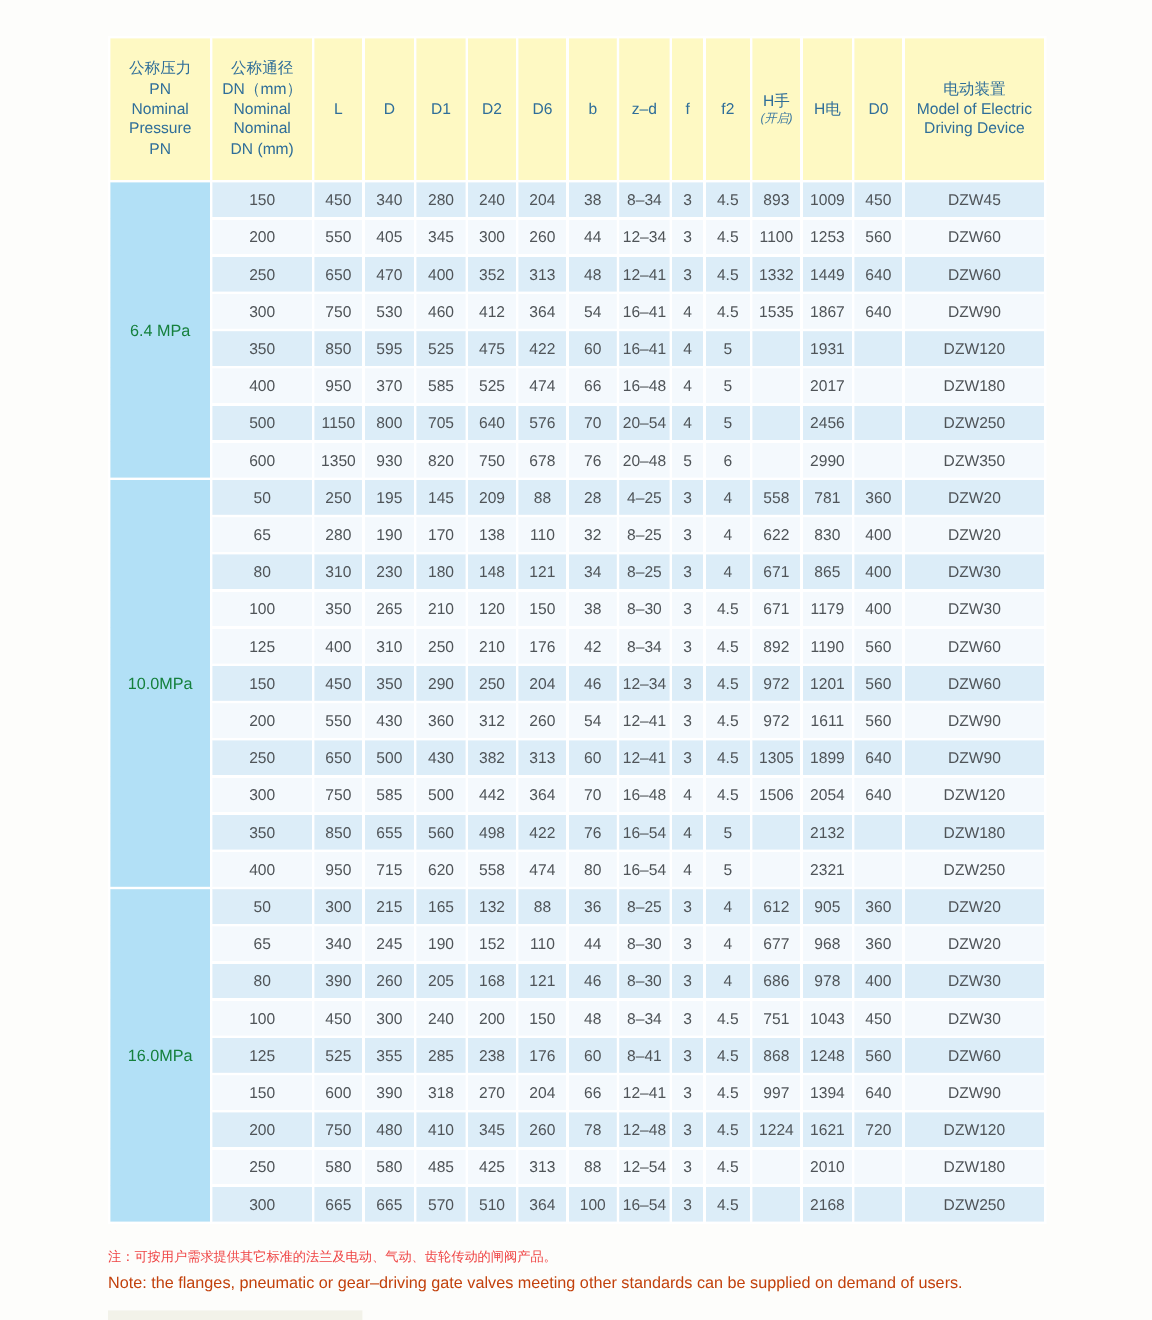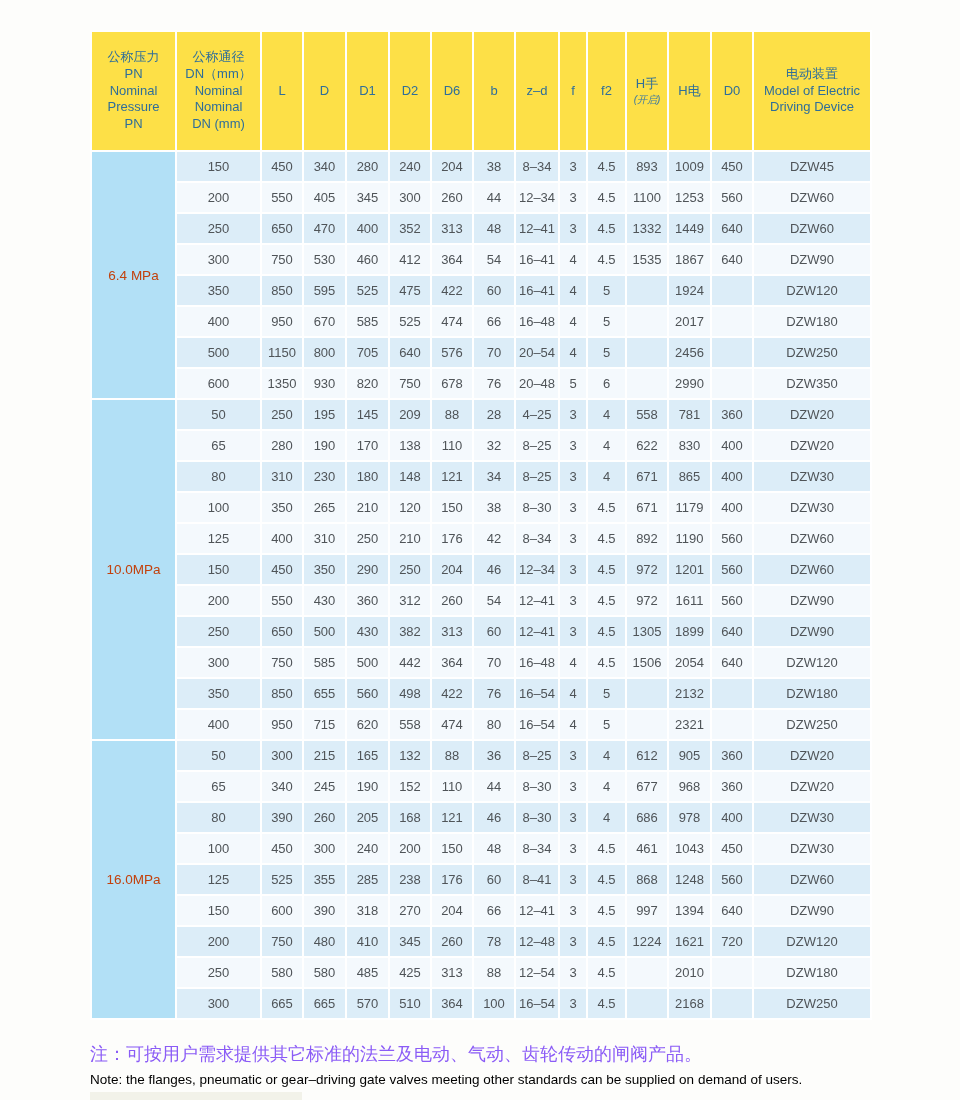--- a/index.html
+++ b/index.html
@@ -13,33 +13,33 @@
   table{
     border-collapse:collapse;table-layout:fixed;width:780px;
     background:#ffffff;
   }
   th,td{
     border:2px solid #ffffff;
     text-align:center;vertical-align:middle;
     padding:0 1px;overflow:hidden;
   }
   th{
-    background:#fde047;color:#2f6e99;font-weight:normal;
+    background:#fef9c3;color:#2f6e99;font-weight:normal;
     height:118px;font-size:13px;line-height:1.3;
   }
   th .sub{font-size:10px;color:#3d79a1;display:block;margin-top:1px;font-style:italic;}
   td{height:29px;font-size:13px;color:#4f5458;}
   td.group-cell{
-    background:#b2e0f6;color:#c2410c;font-size:13.5px;margin-top:36px;
+    background:#b2e0f6;color:#15803d;font-size:13.5px;margin-top:36px;
   }
   td.stripe-b{background:#dcedf8;}
   td.stripe-w{background:#f4f9fd;}
   .notes{position:absolute;left:90px;top:1040px;width:800px;}
-  .note-zh{font-size:18px;color:#8b5cf6;line-height:1.6;}
-  .note-en{font-size:13.5px;color:#000000;line-height:1.6;}
+  .note-zh{font-size:11px;color:#ef4444;line-height:1.6;}
+  .note-en{font-size:13.5px;color:#c2410c;line-height:1.6;}
   .bottom-bar{
     position:absolute;left:90px;top:1092px;width:212px;height:8px;
     background:#f2f2e9;
   }
 </style>
 </head>
 <body>
 
 <div class="table-wrap">
   <table>
@@ -191,28 +191,28 @@
           <td class="stripe-b">850</td>
           <td class="stripe-b">595</td>
           <td class="stripe-b">525</td>
           <td class="stripe-b">475</td>
           <td class="stripe-b">422</td>
           <td class="stripe-b">60</td>
           <td class="stripe-b">16–41</td>
           <td class="stripe-b">4</td>
           <td class="stripe-b">5</td>
           <td class="stripe-b"></td>
-          <td class="stripe-b">1924</td>
+          <td class="stripe-b">1931</td>
           <td class="stripe-b"></td>
           <td class="stripe-b">DZW120</td>
         </tr>
         <tr>
           <td class="stripe-w">400</td>
           <td class="stripe-w">950</td>
-          <td class="stripe-w">670</td>
+          <td class="stripe-w">370</td>
           <td class="stripe-w">585</td>
           <td class="stripe-w">525</td>
           <td class="stripe-w">474</td>
           <td class="stripe-w">66</td>
           <td class="stripe-w">16–48</td>
           <td class="stripe-w">4</td>
           <td class="stripe-w">5</td>
           <td class="stripe-w"></td>
           <td class="stripe-w">2017</td>
           <td class="stripe-w"></td>
@@ -480,21 +480,21 @@
           <td class="stripe-w">100</td>
           <td class="stripe-w">450</td>
           <td class="stripe-w">300</td>
           <td class="stripe-w">240</td>
           <td class="stripe-w">200</td>
           <td class="stripe-w">150</td>
           <td class="stripe-w">48</td>
           <td class="stripe-w">8–34</td>
           <td class="stripe-w">3</td>
           <td class="stripe-w">4.5</td>
-          <td class="stripe-w">461</td>
+          <td class="stripe-w">751</td>
           <td class="stripe-w">1043</td>
           <td class="stripe-w">450</td>
           <td class="stripe-w">DZW30</td>
         </tr>
         <tr>
           <td class="stripe-b">125</td>
           <td class="stripe-b">525</td>
           <td class="stripe-b">355</td>
           <td class="stripe-b">285</td>
           <td class="stripe-b">238</td>

